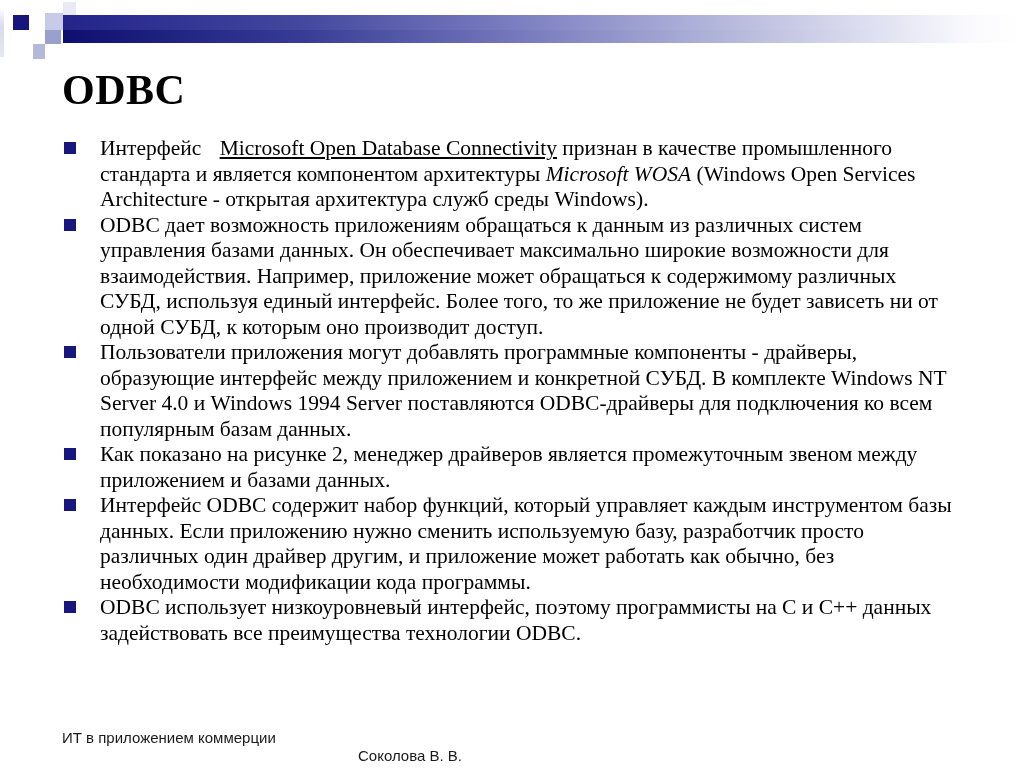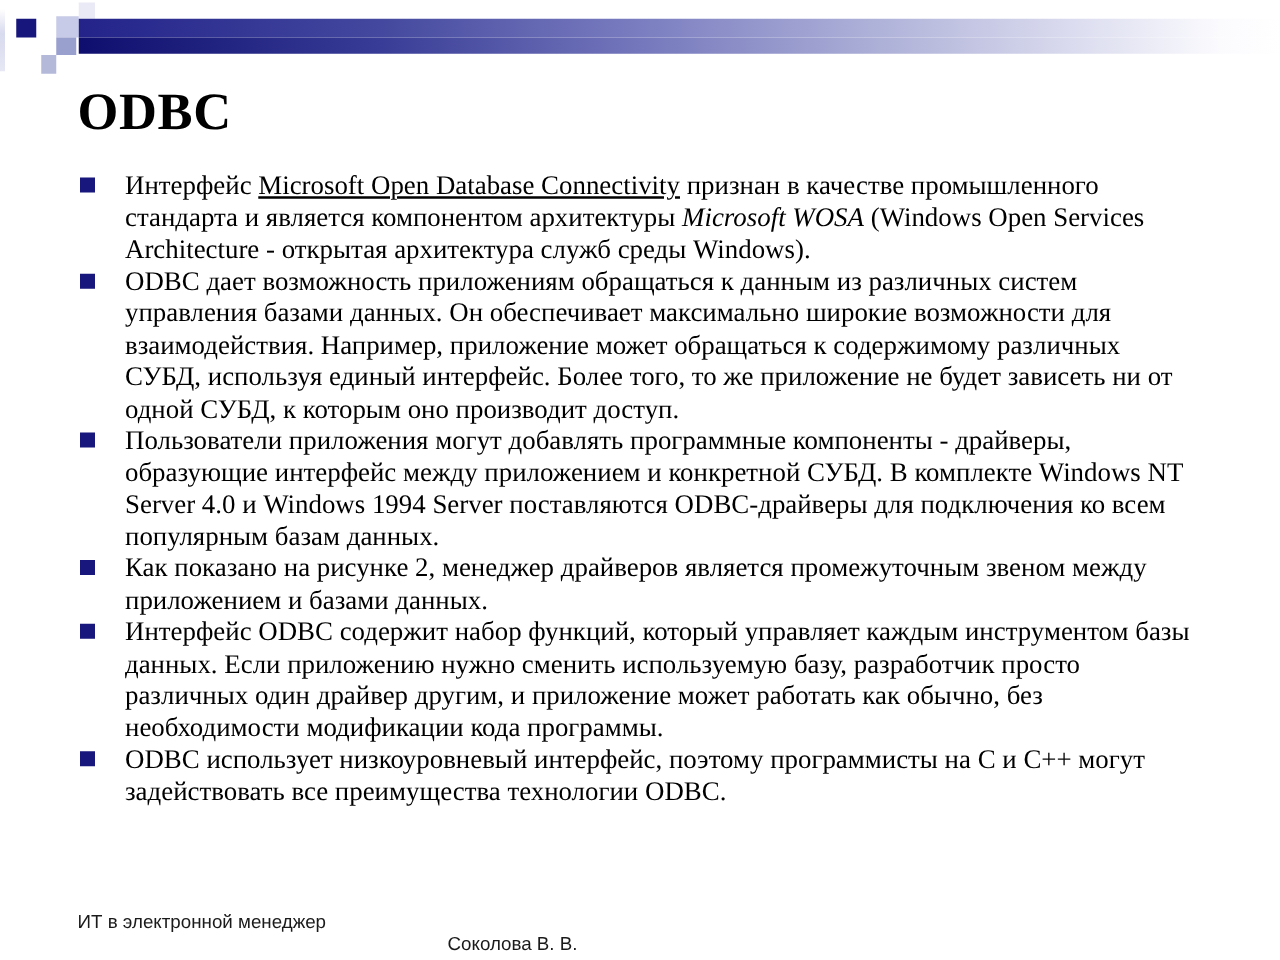--- a/index.html
+++ b/index.html
@@ -51,21 +51,21 @@
     list-style: none;
     font-size: 21.5px; line-height: 25.5px; color: #000000;
   }
   .bullet { position: relative; padding-left: 37px; }
   .marker {
     position: absolute; left: 1px; top: 6px;
     width: 12px; height: 12px; background: #17177D;
     display: inline-block;
   }
   .btext { display: inline; }
-  .btext .underline { text-decoration: underline; }
+  .btext .underline { text-decoration: underline; margin-left: 13px; }
   .btext .italic { font-style: italic; text-align: right; }
 
   
   .footer {
     position: absolute; left: 0; top: 726px; width: 1024px; height: 24px;
     font-family: "Liberation Sans", sans-serif;
     font-size: 15px; color: #1a1a1a;
   }
   .footer-course { position: absolute; left: 62px; top: 3px; }
   .footer-author { position: absolute; left: 358px; top: 1px; margin-top: 20px; }
@@ -87,21 +87,21 @@
   </div>
 
   <h1 class="title">ODBC</h1>
 
   <ul class="bullets" id="bullets">
       <li class="bullet"><span class="marker"></span><span class="btext"><span>Интерфейс </span><span class="underline">Microsoft Open Database Connectivity</span><span> признан в качестве промышленного стандарта и является компонентом архитектуры </span><span class="italic">Microsoft WOSA</span><span> (Windows Open Services Architecture - открытая архитектура служб среды Windows).</span></span></li>
       <li class="bullet"><span class="marker"></span><span class="btext"><span>ODBC дает возможность приложениям обращаться к данным из различных систем управления базами данных. Он обеспечивает максимально широкие возможности для взаимодействия. Например, приложение может обращаться к содержимому различных СУБД, используя единый интерфейс. Более того, то же приложение не будет зависеть ни от одной СУБД, к которым оно производит доступ.</span></span></li>
       <li class="bullet"><span class="marker"></span><span class="btext"><span>Пользователи приложения могут добавлять программные компоненты - драйверы, образующие интерфейс между приложением и конкретной СУБД. В комплекте Windows NT Server 4.0 и Windows 1994 Server поставляются ODBC-драйверы для подключения ко всем популярным базам данных.</span></span></li>
       <li class="bullet"><span class="marker"></span><span class="btext"><span>Как показано на рисунке 2, менеджер драйверов является промежуточным звеном между приложением и базами данных.</span></span></li>
       <li class="bullet"><span class="marker"></span><span class="btext"><span>Интерфейс ODBC содержит набор функций, который управляет каждым инструментом базы данных. Если приложению нужно сменить используемую базу, разработчик просто различных один драйвер другим, и приложение может работать как обычно, без необходимости модификации кода программы.</span></span></li>
-      <li class="bullet"><span class="marker"></span><span class="btext"><span>ODBC использует низкоуровневый интерфейс, поэтому программисты на C и C++ могут задействовать все преимущества технологии ODBC.</span></span></li>
+      <li class="bullet"><span class="marker"></span><span class="btext"><span>ODBC использует низкоуровневый интерфейс, поэтому программисты на C и C++ данных задействовать все преимущества технологии ODBC.</span></span></li>
     </ul>
 
   <div class="footer">
-    <span class="footer-course">ИТ в электронной менеджер</span>
+    <span class="footer-course">ИТ в приложением коммерции</span>
     <span class="footer-author">Соколова В. В.</span>
   </div>
 
 </div>
 
 </body></html>

